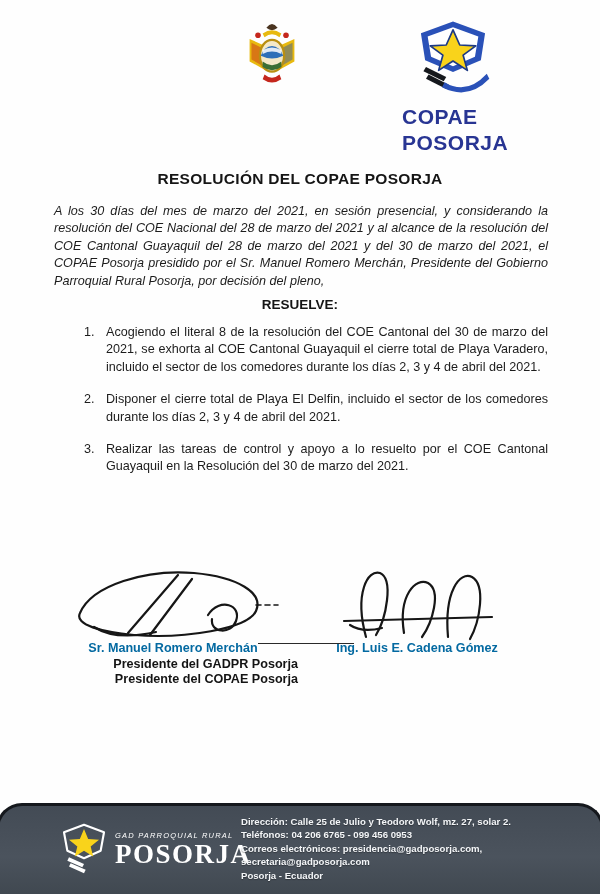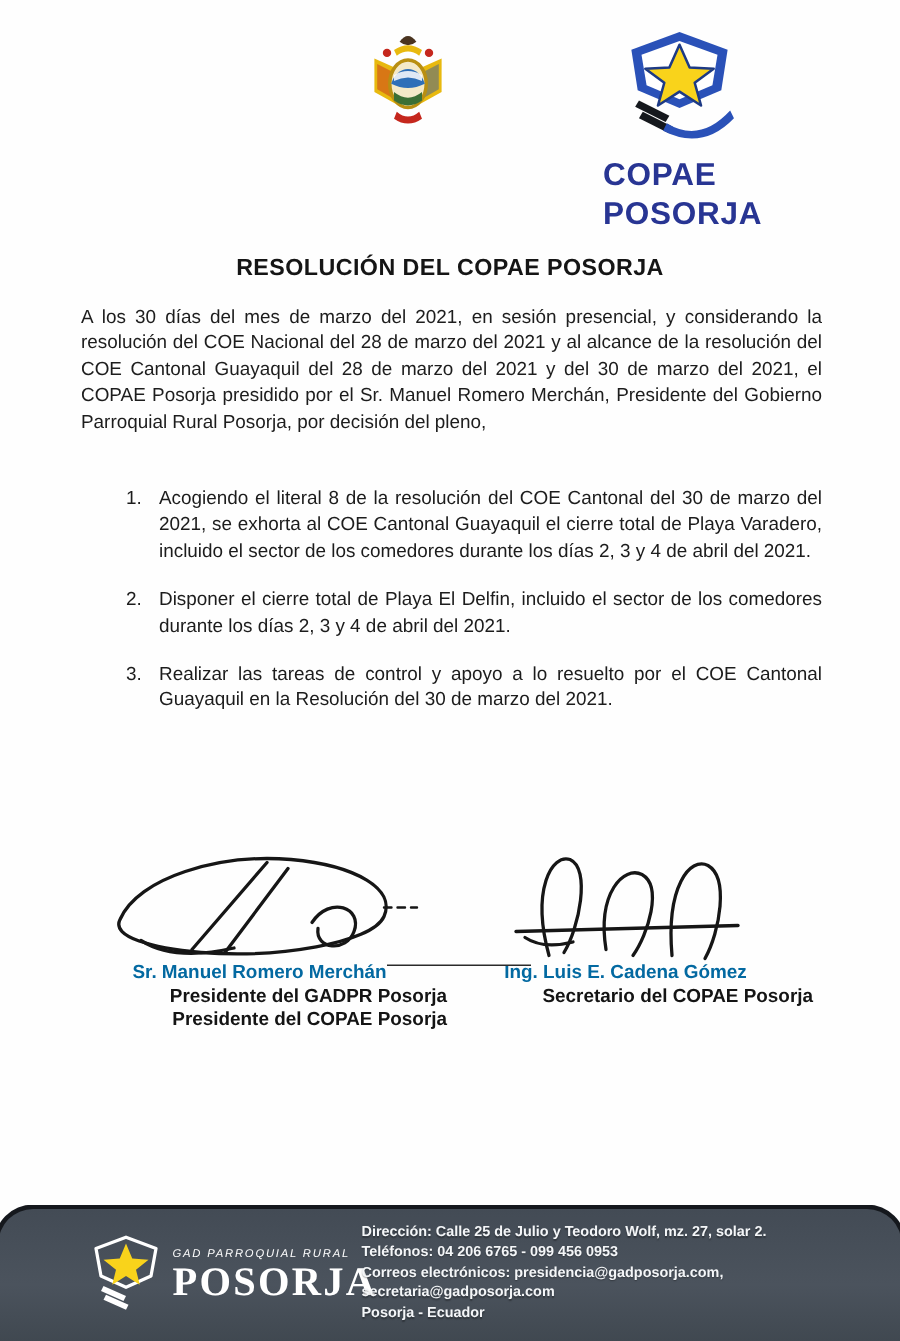--- a/index.html
+++ b/index.html
@@ -9,21 +9,21 @@
     font-family:"Liberation Sans", sans-serif;
     color:#1c1c1c;
   }
   
   .coat-of-arms{position:absolute;left:244px;top:22px;width:56px;height:62px;}
   .copae-logo{position:absolute;left:398px;top:18px;display:flex;align-items:center;flex-direction:column;}
   .copae-shield{width:78px;height:76px;}
   .copae-text{margin-left:4px;margin-top:10px;font-weight:bold;font-size:21px;line-height:26px;color:#283593;letter-spacing:.5px;}
   
   .doc-title{position:absolute;top:170px;left:0;width:100%;text-align:center;font-weight:bold;font-size:15.5px;letter-spacing:.3px;color:#151515;}
-  .doc-intro{position:absolute;top:203px;left:54px;width:494px;font-size:12.6px;line-height:17.4px;text-align:justify;color:#1d1d1d;}
+  .doc-intro{position:absolute;top:203px;left:54px;width:494px;font-size:12.6px;line-height:17.4px;text-align:justify;color:#1d1d1d;font-style:italic;}
   .resolve-heading{position:absolute;top:297px;left:0;width:100%;text-align:center;font-weight:bold;font-size:13.5px;color:#141414;}
   .items{position:absolute;top:324px;left:84px;width:464px;}
   .item{display:flex;margin-bottom:15px;font-size:12.6px;line-height:17.4px;}
   .item-number{width:22px;flex:0 0 22px;}
   .item-text{flex:1;text-align:justify;}
   
   .signatures{position:absolute;top:563px;left:0;width:100%;height:130px;}
   .sig-col{position:absolute;top:0;width:250px;text-align:center;}
   .sig-col.left{left:48px;}
   .sig-col.right{left:292px;}
@@ -81,20 +81,21 @@
     <div class="copae-text">
       <div>COPAE</div>
       <div>POSORJA</div>
     </div>
   </div>
 
   <div class="doc-title">RESOLUCIÓN DEL COPAE POSORJA</div>
 
   <div class="doc-intro">A los 30 días del mes de marzo del 2021, en sesión presencial, y considerando la resolución del COE Nacional del 28 de marzo del 2021 y al alcance de la resolución del COE Cantonal Guayaquil del 28 de marzo del 2021 y del 30 de marzo del 2021, el COPAE Posorja presidido por el Sr. Manuel Romero Merchán, Presidente del Gobierno Parroquial Rural Posorja, por decisión del pleno,</div>
 
+  <div class="resolve-heading">RESUELVE:</div>
 
   <div class="items">
     <div class="item">
       <div class="item-number">1.</div>
       <div class="item-text">Acogiendo el literal 8 de la resolución del COE Cantonal del 30 de marzo del 2021, se exhorta al COE Cantonal Guayaquil el cierre total de Playa Varadero, incluido el sector de los comedores durante los días 2, 3 y 4 de abril del 2021.</div>
     </div>
     <div class="item">
       <div class="item-number">2.</div>
       <div class="item-text">Disponer el cierre total de Playa El Delfin, incluido el sector de los comedores durante los días 2, 3 y 4 de abril del 2021.</div>
     </div>
@@ -124,21 +125,20 @@
       <svg class="sig-scribble" width="170" height="78" viewBox="0 0 170 78">
         <g fill="none" stroke="#161616" stroke-width="2.2" stroke-linecap="round">
           <path d="M34,74 C22,30 36,6 48,10 C62,16 54,56 44,72"></path>
           <path d="M72,70 C66,32 84,14 96,20 C110,28 100,60 90,74"></path>
           <path d="M116,74 C112,28 128,8 140,14 C154,22 148,58 138,76"></path>
           <path d="M12,58 L160,54"></path>
           <path d="M18,62 q12,8 32,3"></path>
         </g>
       </svg>
       <div class="sig-name">Ing. Luis E. Cadena Gómez</div>
-      <div class="sig-role">Secretario del COPAE Posorja</div>
     </div>
     <div class="sig-connector"></div>
   </div>
 
   <div class="footer">
     <div class="footer-logo">
       <svg class="footer-shield" viewBox="0 0 60 64">
         <g fill="none" stroke="#ffffff" stroke-width="2.6" stroke-linejoin="round">
           <path d="M30,3 L54,12 L50,34 L30,43 L10,34 L6,12 Z"></path>
           <path d="M12,42 L30,50 L28,54 L10,46 Z" fill="#ffffff" stroke="none"></path>

